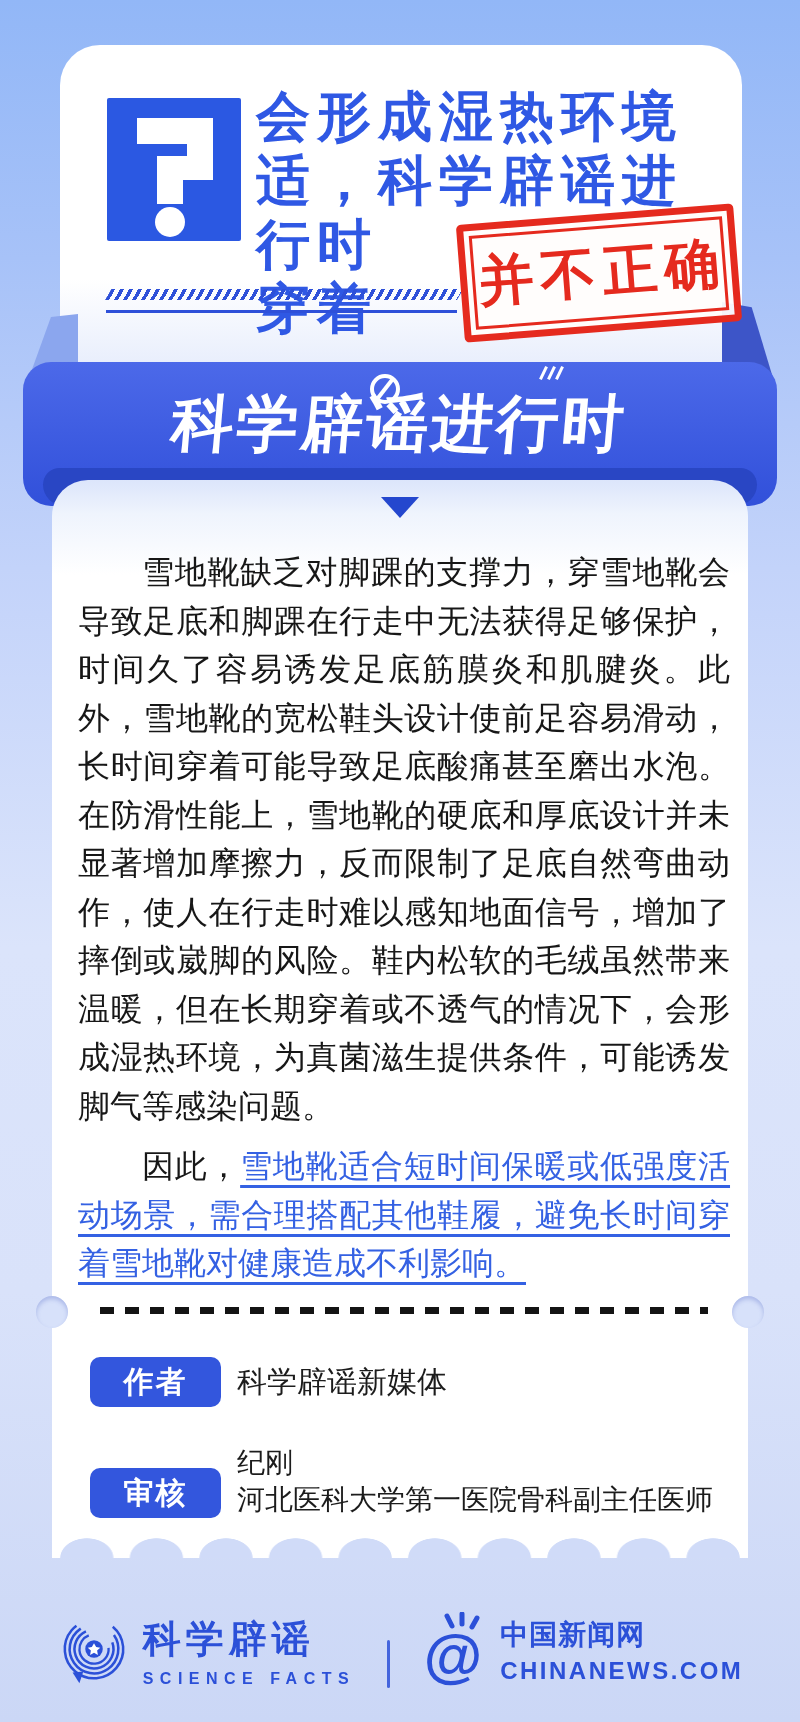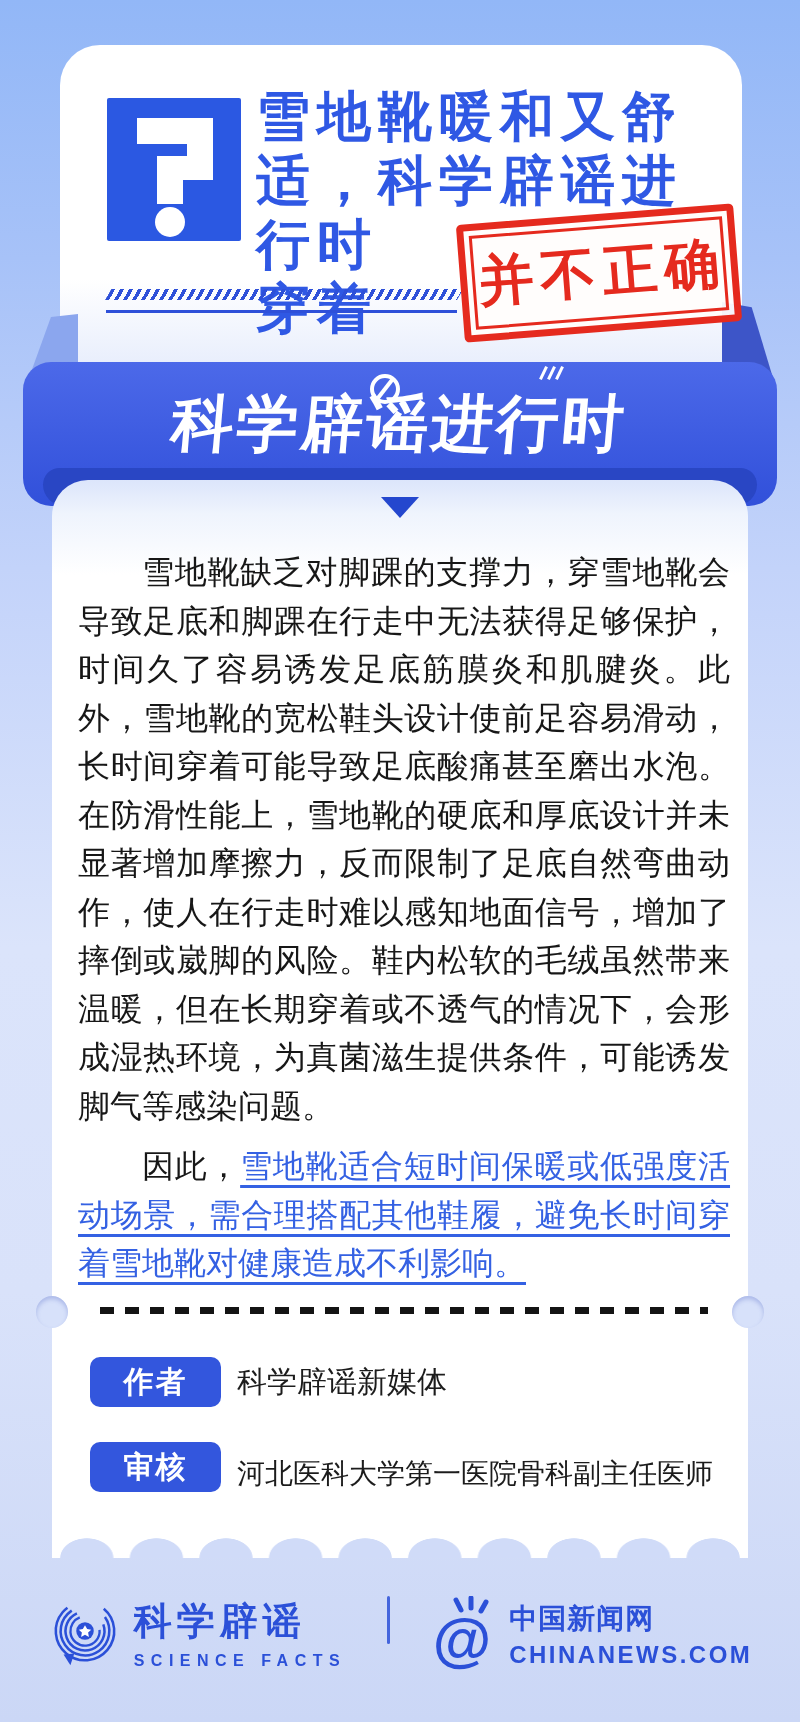--- a/index.html
+++ b/index.html
@@ -76,21 +76,21 @@
     color:#ffffff; font-size:30px; font-weight:700; letter-spacing:2px;
     display:flex; align-items:center; justify-content:center; flex:none; }
   .credit-value { margin-left:16px; font-size:30px; color:#1c1c1c; }
   .credit-multi { margin-left:16px; font-size:28px; line-height:37px; color:#1c1c1c; padding-top:2px; }
   
   .scallops { position:absolute; left:52px; top:1537px; width:696px; height:21px; z-index:6;
     background-image:radial-gradient(27px 20px at 50% 100%,#d0dbf8 97%,rgba(208,219,248,0) 100%);
     background-size:69.6px 21px; background-repeat:repeat-x; }
   
   .footer { position:absolute; left:0; top:1596px; width:800px; height:92px; z-index:2;
-    display:flex; align-items:flex-start; justify-content:center; gap:41px; }
+    display:flex; align-items:flex-end; justify-content:center; gap:32px; }
   .logo-block { display:flex; align-items:center; gap:12px; }
   .logo-col { display:flex; flex-direction:column; }
   .sf-cn { font-size:38px; font-weight:900; color:#2b50d8; letter-spacing:5px; white-space:nowrap; }
   .sf-en { font-size:16px; font-weight:700; color:#2b50d8; letter-spacing:6.5px; margin-top:5px; white-space:nowrap; }
   .cn-cn { font-size:28px; font-weight:900; color:#2b50d8; letter-spacing:1px; white-space:nowrap; }
   .cn-en { font-size:24px; font-weight:700; color:#2b50d8; letter-spacing:2.5px; margin-top:3px; white-space:nowrap; }
   .footer-divider { width:3px; height:48px; background:#2b50d8; border-radius:2px; opacity:.85; }
 </style>
 </head>
 <body>
@@ -103,21 +103,21 @@
     <svg width="134" height="143" viewBox="0 0 134 143">
       <rect x="30" y="20" width="76" height="26" fill="#fff"></rect>
       <rect x="80" y="38" width="26" height="44" fill="#fff"></rect>
       <rect x="50" y="58" width="56" height="24" fill="#fff"></rect>
       <rect x="50" y="70" width="26" height="36" fill="#fff"></rect>
       <circle cx="63" cy="124" r="15" fill="#fff"></circle>
     </svg>
   </div>
 
   <div class="myth-title">
-    <span>雪地靴暖和又舒</span>
+    <span>会形成湿热环境</span>
     <span>适，科学辟谣进行时</span>
     <span>穿着</span>
   </div>
 
   <div class="hatch"></div>
   <div class="rule"></div>
 
   <div class="stamp">
     <div class="stamp-inner">
       <div class="stamp-text">并不正确</div>
@@ -149,20 +149,21 @@
   <div class="notch notch-left"></div>
   <div class="notch notch-right"></div>
 
   <div class="credit-row credit-author">
     <div class="credit-badge">作者</div>
     <div class="credit-value">科学辟谣新媒体</div>
   </div>
   <div class="credit-row credit-reviewer">
     <div class="credit-badge">审核</div>
     <div class="credit-multi">
+      <div>纪刚</div>
       <div>河北医科大学第一医院骨科副主任医师</div>
     </div>
   </div>
 
   <div class="scallops"></div>
 
   <div class="footer">
     <div class="logo-block">
       <svg width="74" height="74" viewBox="0 0 76 76">
         <g fill="none" stroke="#2b50d8">

